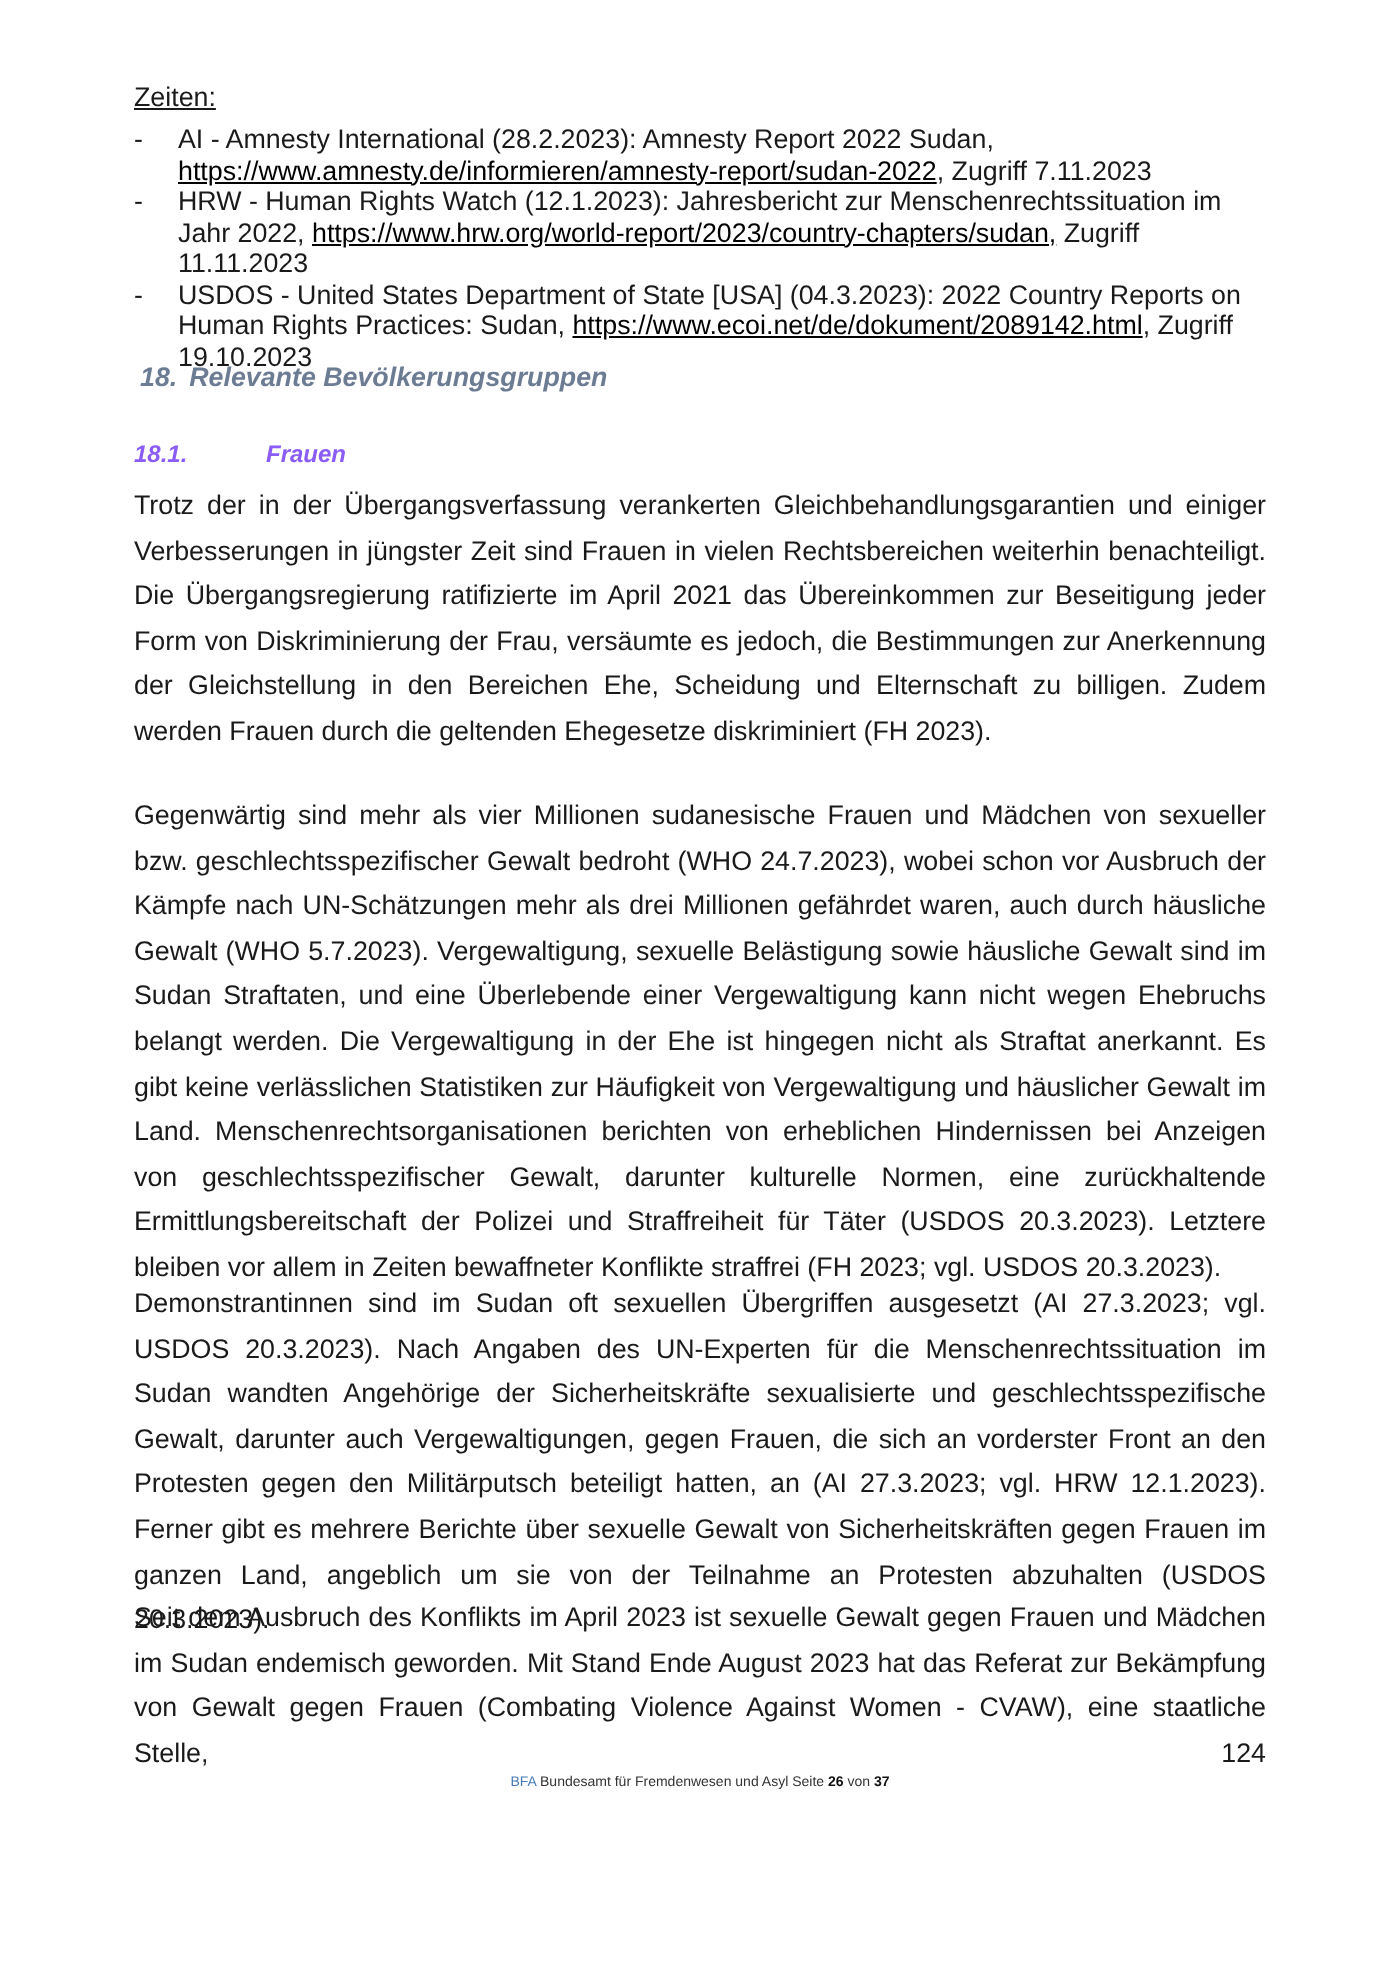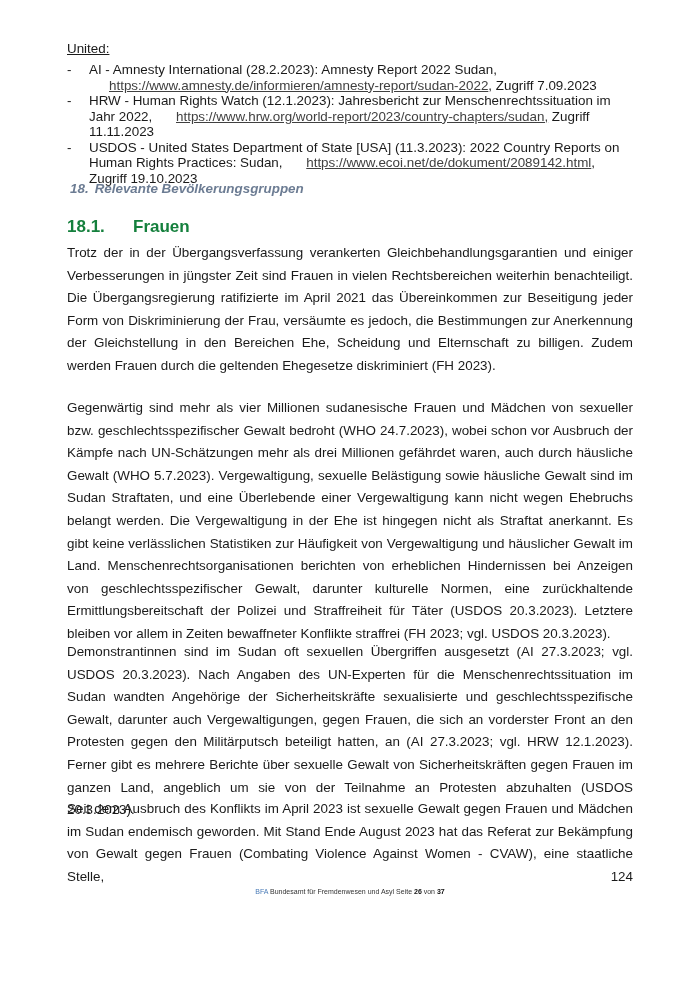--- a/index.html
+++ b/index.html
@@ -44,42 +44,42 @@
       position: relative;
       padding-left: 22px;
       margin: 0;
     }
     .sources-list li .dash {
       position: absolute;
       left: 0;
       top: 0;
     }
     .sources-list a {
-      color: #404040;
+      color: #000000;
       text-decoration: underline;
-      margin-left: 20px;
     }
     .h18 {
       position: absolute;
       top: 181px;
       left: 3px;
       font-size: 13.4px;
       font-weight: bold;
       font-style: italic;
       color: #6c7c93;
       line-height: 16px;
     }
     .h18 .num { margin-right: 6px; }
     .h181 {
       position: absolute;
       top: 219px;
       left: 0;
-      font-size: 17px;
+      font-size: 12px;
       font-weight: bold;
-      color: #15803d;
+      font-style: italic;
+      color: #8b5cf6;
       line-height: 16px;
     }
     .h181 .num {
       display: inline-block;
       width: 66px;
     }
     .para {
       position: absolute;
       left: 0;
       width: 566px;
@@ -105,34 +105,34 @@
       color: #333333;
     }
     .footer .brand { color: #4a7bb7; }
     .footer b { color: #111; }
   </style>
 </head>
 <body>
 
 <div class="page">
 
-  <div class="sources-title">United:</div>
+  <div class="sources-title">Zeiten:</div>
 
   <ul class="sources-list">
     <li>
       <span class="dash">-</span>
-      <span>AI - Amnesty International (28.2.2023): Amnesty Report 2022 Sudan, </span><a href="#">https://www.amnesty.de/informieren/amnesty-report/sudan-2022</a><span>, Zugriff 7.09.2023</span>
+      <span>AI - Amnesty International (28.2.2023): Amnesty Report 2022 Sudan, </span><a href="#">https://www.amnesty.de/informieren/amnesty-report/sudan-2022</a><span>, Zugriff 7.11.2023</span>
     </li>
     <li>
       <span class="dash">-</span>
       <span>HRW - Human Rights Watch (12.1.2023): Jahresbericht zur Menschenrechtssituation im Jahr 2022, </span><a href="#">https://www.hrw.org/world-report/2023/country-chapters/sudan,</a><span> Zugriff 11.11.2023</span>
     </li>
     <li>
       <span class="dash">-</span>
-      <span>USDOS - United States Department of State [USA] (11.3.2023): 2022 Country Reports on Human Rights Practices: Sudan, </span><a href="#">https://www.ecoi.net/de/dokument/2089142.html</a><span>, Zugriff 19.10.2023</span>
+      <span>USDOS - United States Department of State [USA] (04.3.2023): 2022 Country Reports on Human Rights Practices: Sudan, </span><a href="#">https://www.ecoi.net/de/dokument/2089142.html</a><span>, Zugriff 19.10.2023</span>
     </li>
   </ul>
 
   <div class="h18">
     <span class="num">18.</span><span>Relevante Bevölkerungsgruppen</span>
   </div>
 
   <div class="h181">
     <span class="num">18.1.</span><span>Frauen</span>
   </div>

